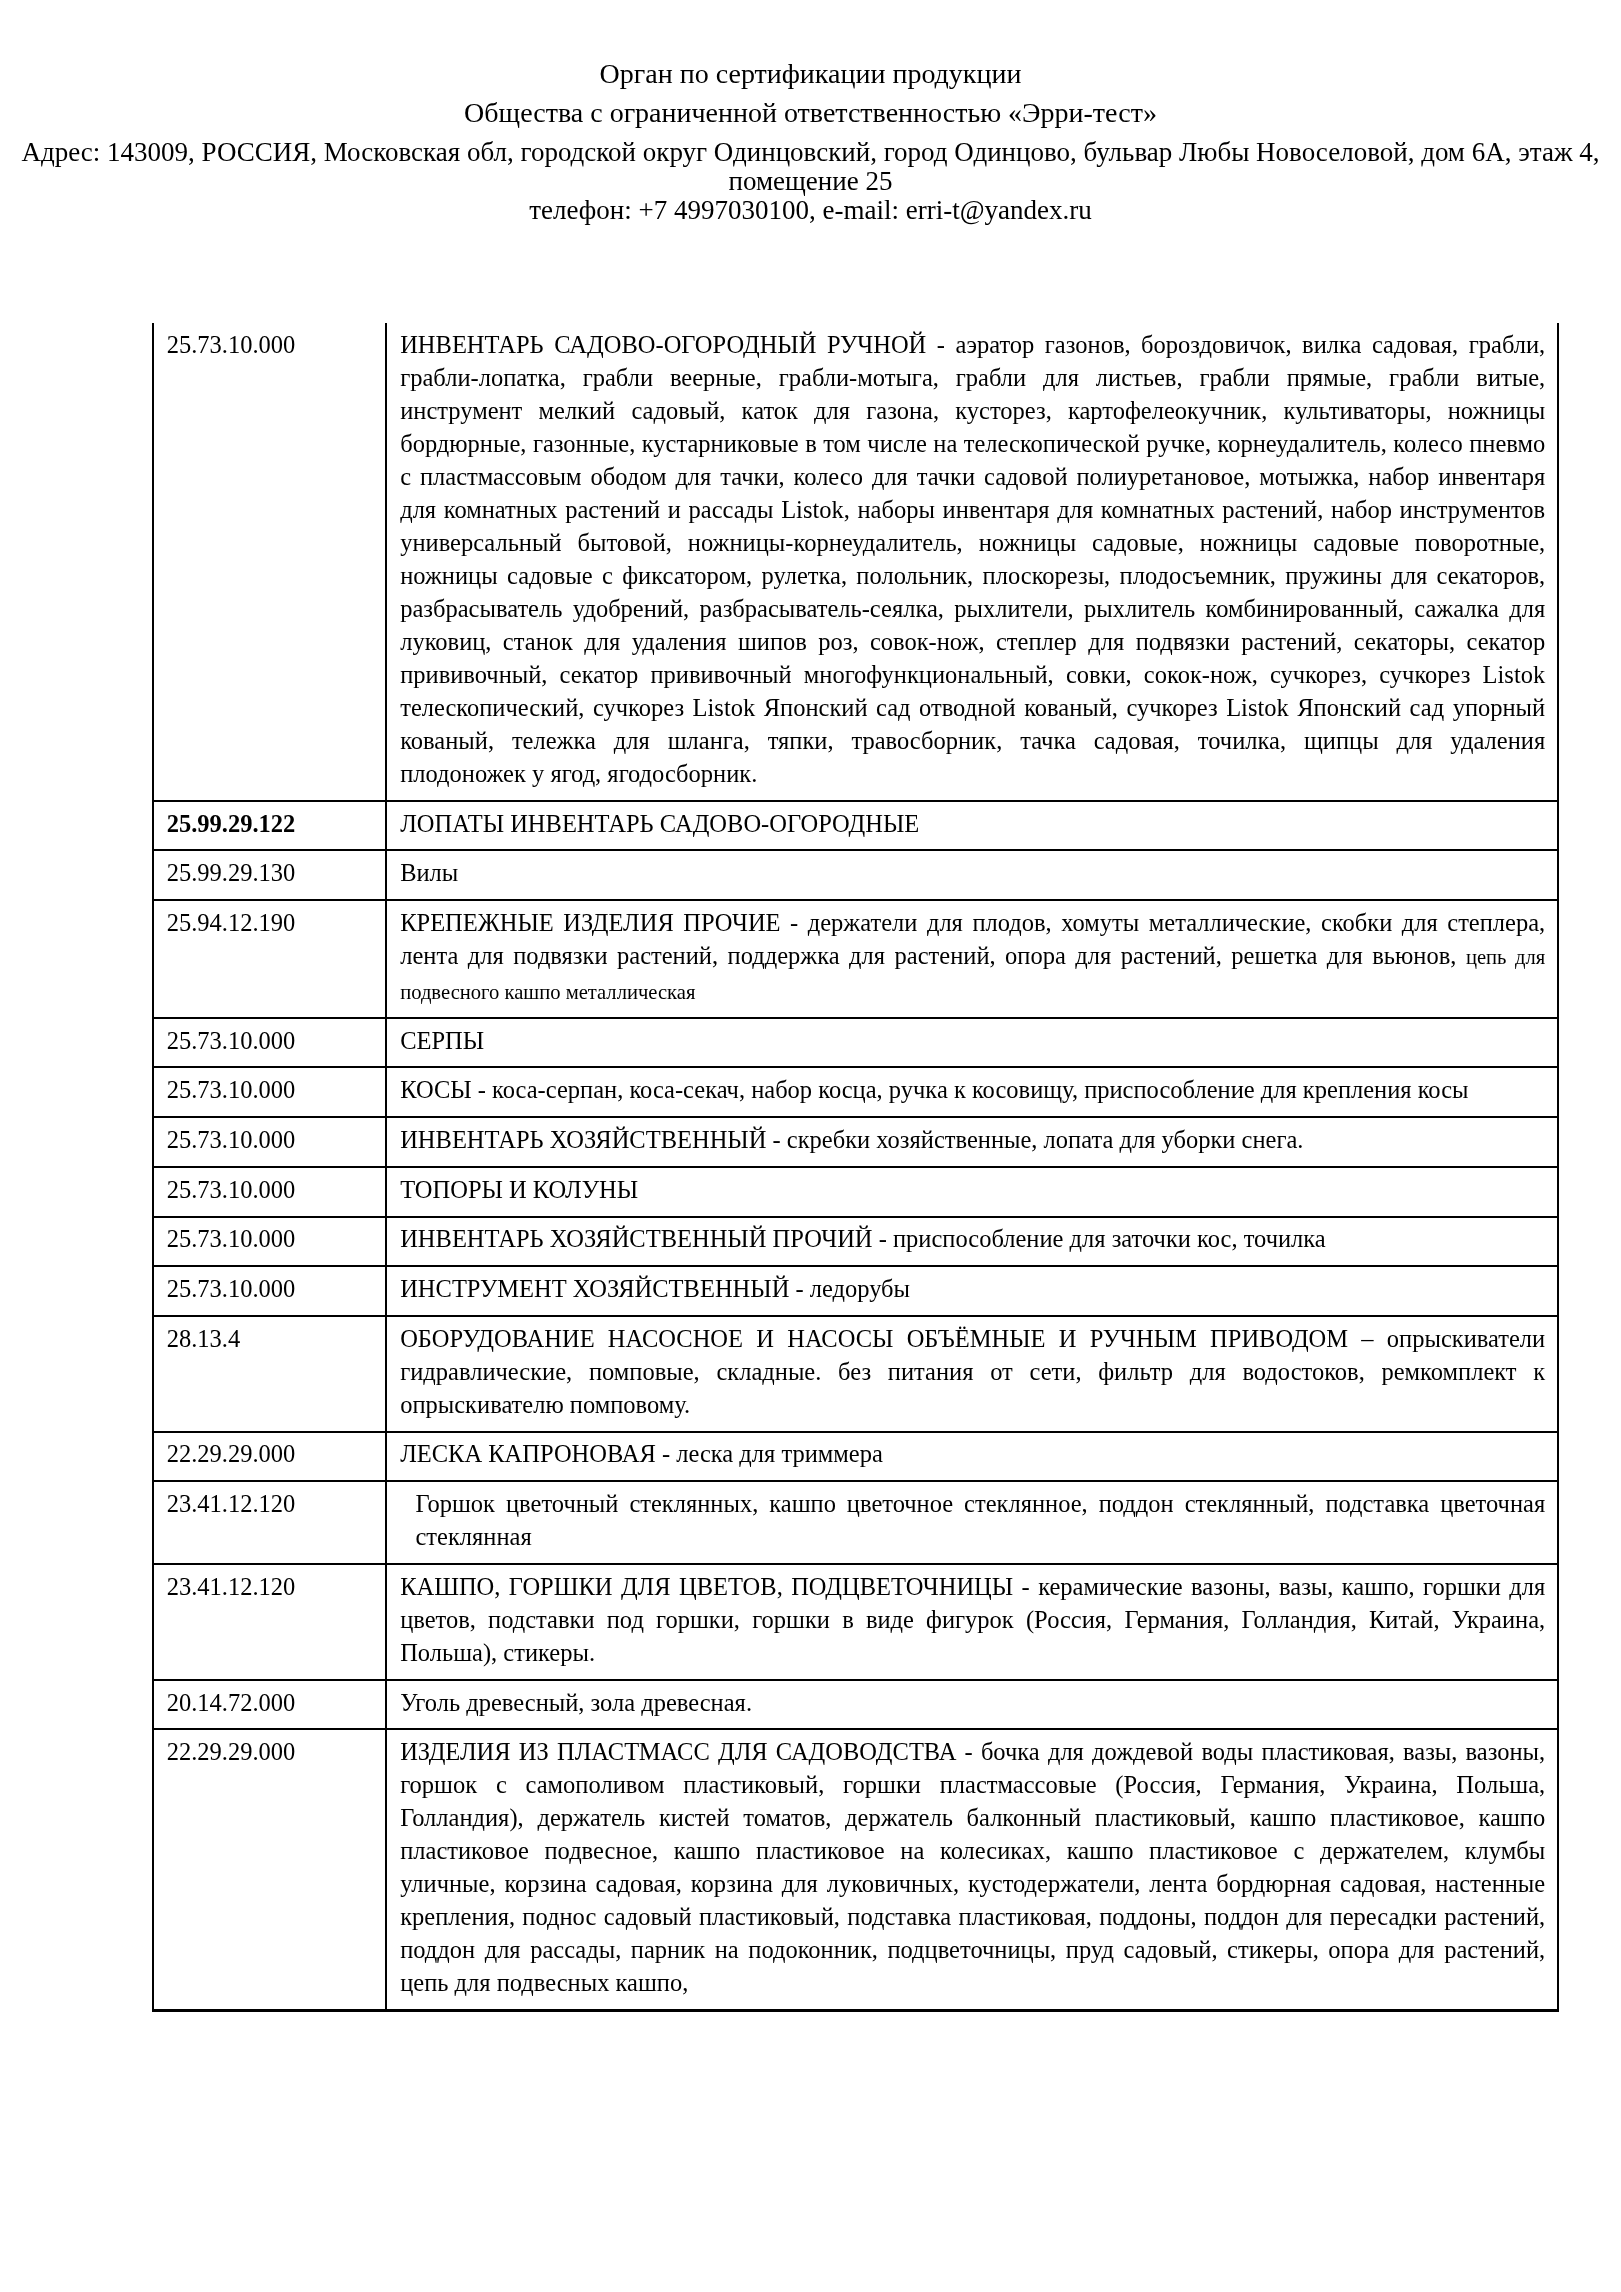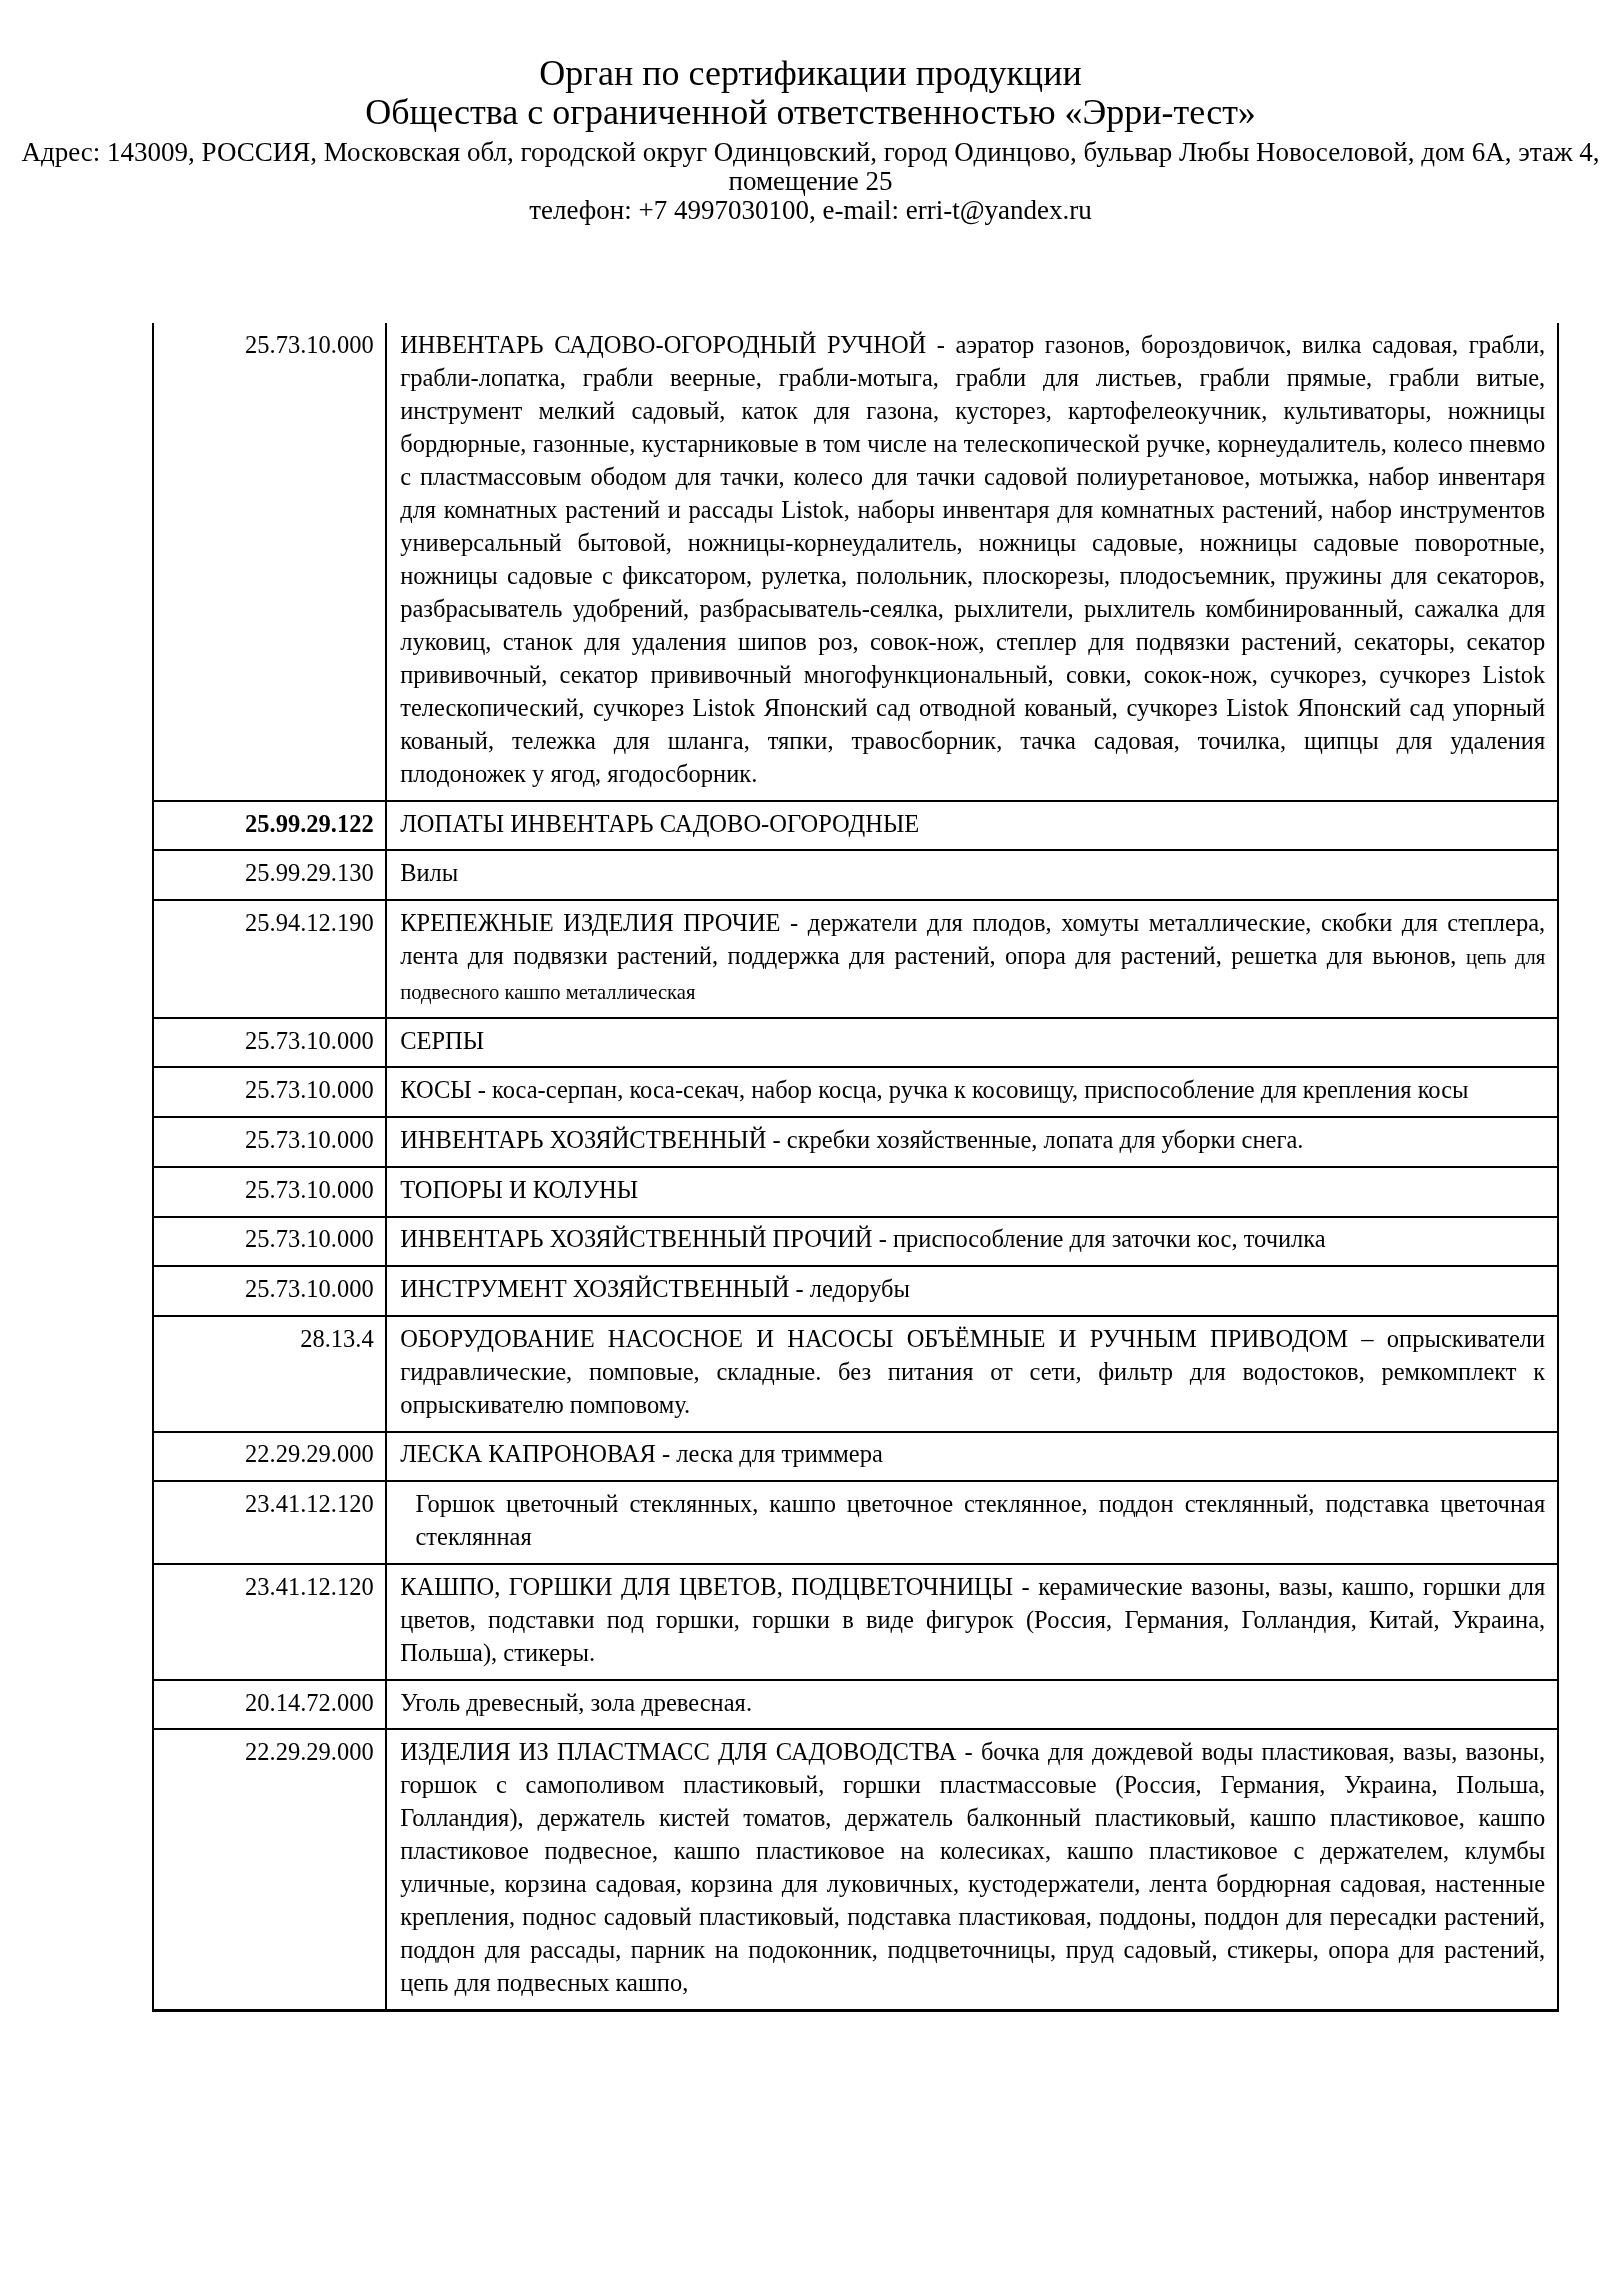--- a/index.html
+++ b/index.html
@@ -14,21 +14,21 @@
     background: #ffffff;
     color: #000000;
     font-family: "Liberation Serif", "DejaVu Serif", serif;
     overflow: hidden;
   }
   .header {
     padding-top: 54px;
     text-align: center;
   }
   .h-title {
-    font-size: 36px;
+    font-size: 28px;
     line-height: 39px;
     color: #000;
   }
   .h-small {
     font-size: 27px;
     line-height: 29px;
     color: #000;
   }
   .h-small.first { margin-top: 5.9px; }
   .codes-table {
@@ -42,21 +42,21 @@
   .codes-table td {
     border-left: 2px solid #000;
     border-right: 2px solid #000;
     vertical-align: top;
     padding: 4.9px 11.8px 7.8px 12.7px;
     font-size: 24.5px;
     line-height: 33px;
   }
   .codes-table td.code {
     width: 207px; 
-    text-align: right;
+    text-align: left;
     white-space: nowrap;
   }
   .codes-table td.desc {
     text-align: justify;
   }
   .codes-table tr:last-child td {
     border-bottom: 3.9px solid #000;
   }
   .small-seg {
     font-size: 20.6px;

